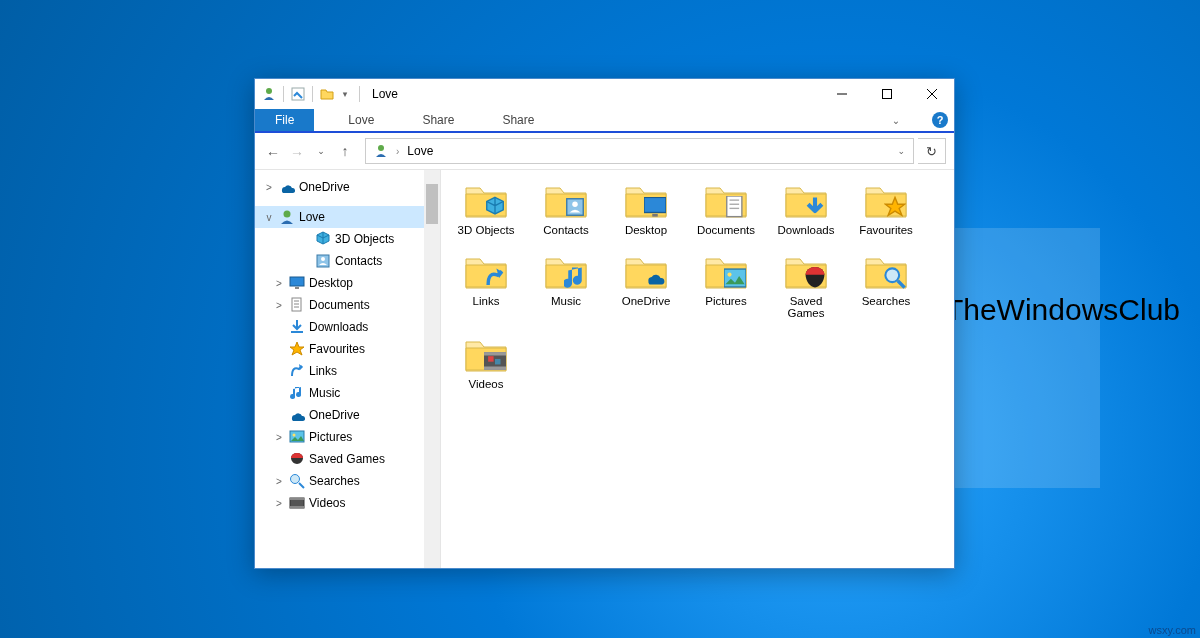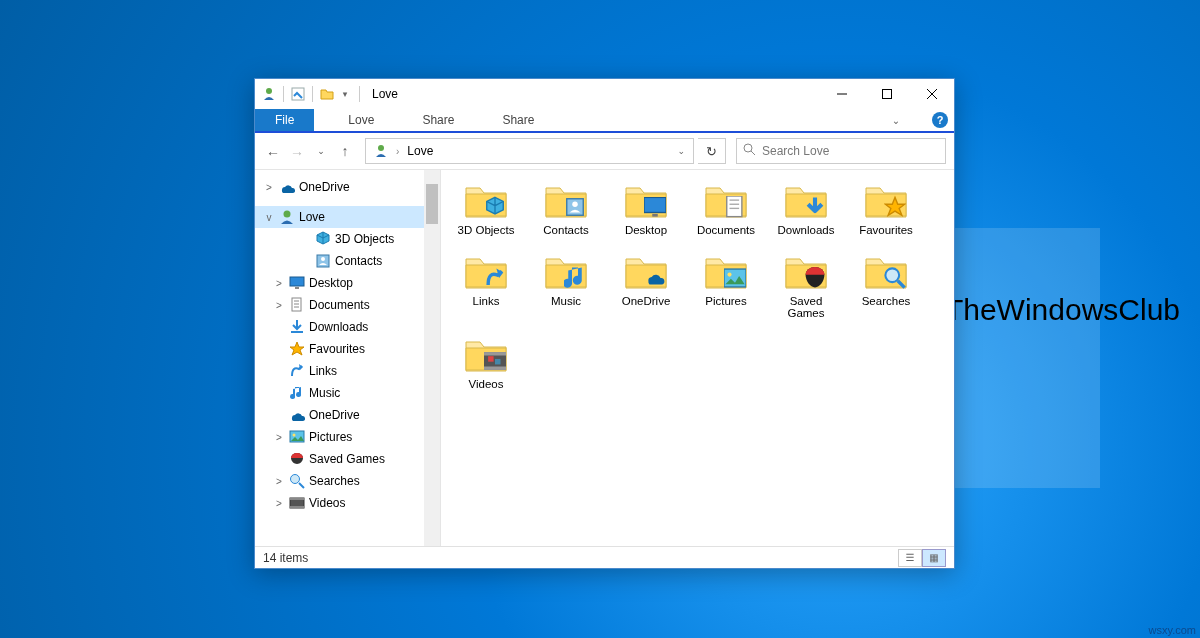--- a/index.html
+++ b/index.html
@@ -158,29 +158,20 @@
             <circle cx="7" cy="4" r="3" fill="#5faa4a"></circle>
             <path d="M2 13 Q7 7 12 13Z" fill="#2b6cb0"></path>
           </svg>
       </span>
       <span class="sep">›</span>
       <span class="crumb">Love</span>
       <span class="spacer"></span>
       <span class="dd">⌄</span>
     </div>
     <div class="refresh-btn">↻</div>
-    <div class="search-box">
-      <span>
-        <svg width="13" height="13" viewBox="0 0 13 13">
-            <circle cx="5" cy="5" r="4" fill="none" stroke="#888"></circle>
-            <line x1="8" y1="8" x2="12" y2="12" stroke="#888"></line>
-          </svg>
-      </span>
-      <span>Search Love</span>
-    </div>
   </div>
 
   <div class="body-area">
     <div class="sidebar">
       <div class="tree" id="tree">
           <div class="tree-item">
             <span class="exp">&gt;</span>
             <span class="ico">
               <svg width="16" height="16" viewBox="0 0 16 16">
                 <path d="M3 11a3 3 0 013-3 4 4 0 017 1 2.5 2.5 0 011 5H4a3 3 0 01-1-3z" fill="#0a64a4"></path>
@@ -559,22 +550,14 @@
                   <rect x="8" y="5" width="4" height="4" fill="#48a"></rect>
                 </svg>
               </div>
     </div>
     <div class="label">Videos</div>
           </div>
         </div>
     </div>
   </div>
 
-  <div class="statusbar">
-    <span>14 items</span>
-    <span class="spacer"></span>
-    <div class="view-toggle">
-      <div>☰</div>
-      <div class="active">▦</div>
-    </div>
-  </div>
 
 </div>
 
 </body></html>

